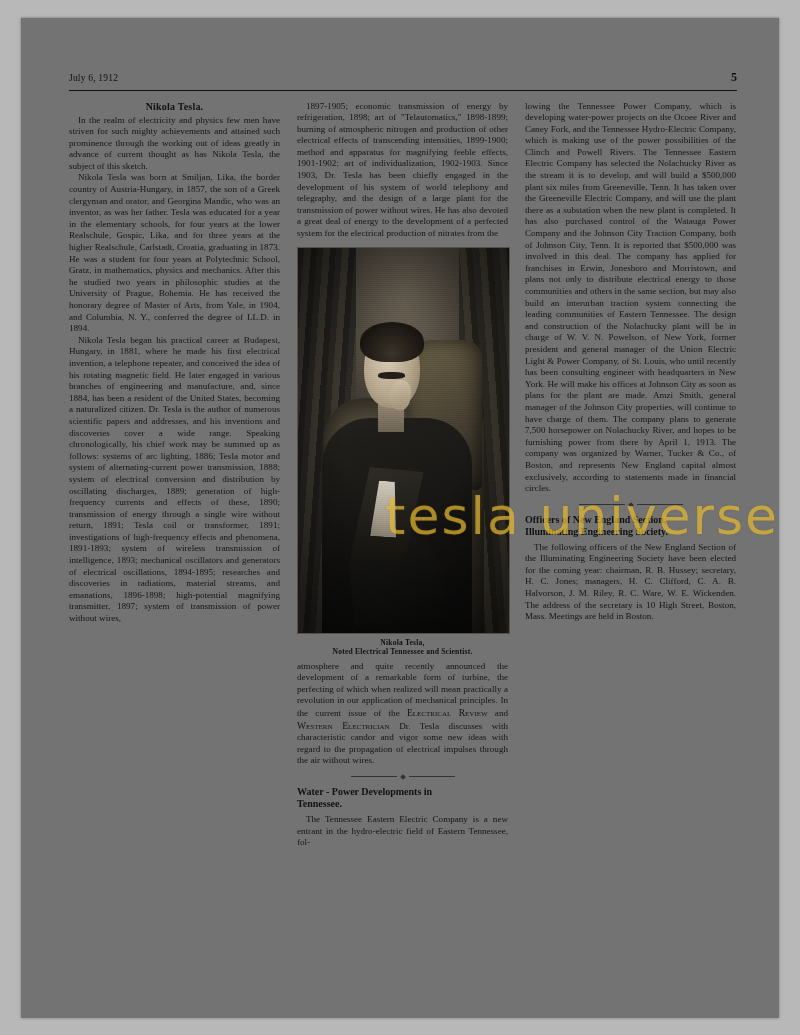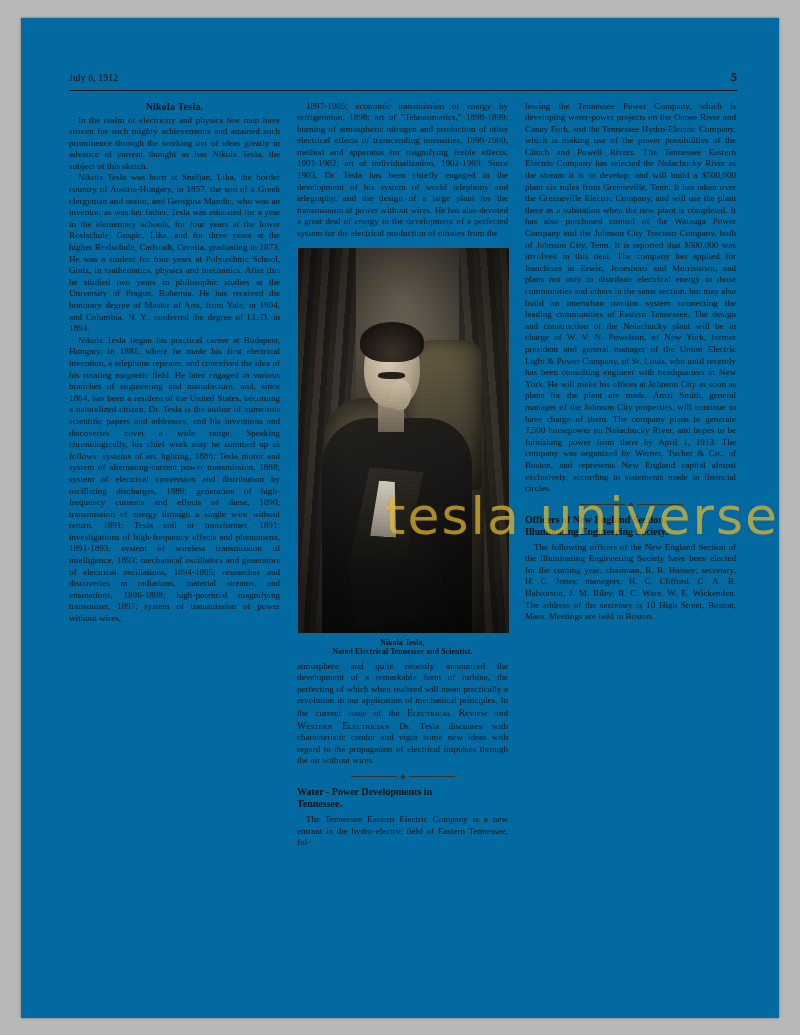--- a/index.html
+++ b/index.html
@@ -12,21 +12,21 @@
     height: 1035px;
     font-family: "Liberation Serif", serif;
     display: flex;
     align-items: center;
     justify-content: center;
   }
   .page {
     position: relative;
     width: 758px;
     height: 1000px;
-    background: #0369a1;
+    background: #737373;
     box-shadow: 0 0 3px rgba(0,0,0,.35);
     overflow: hidden;
   }
   .page-inner {
     position: absolute;
     left: 48px;
     top: 52px;
     width: 668px;
     height: 900px;
   }

